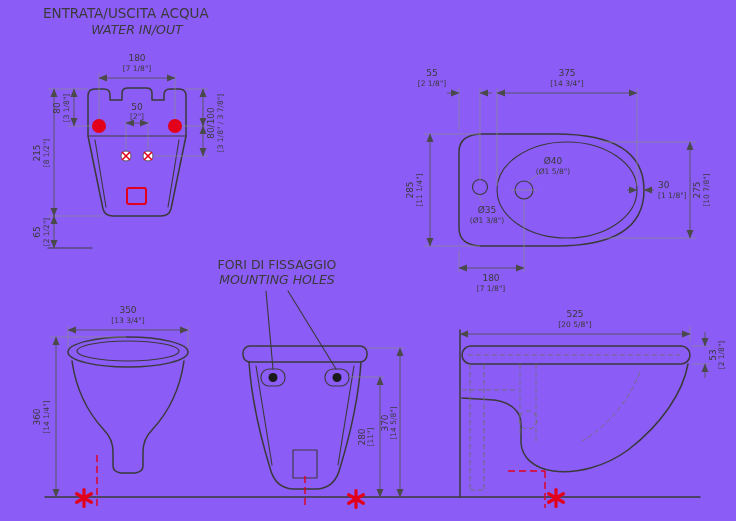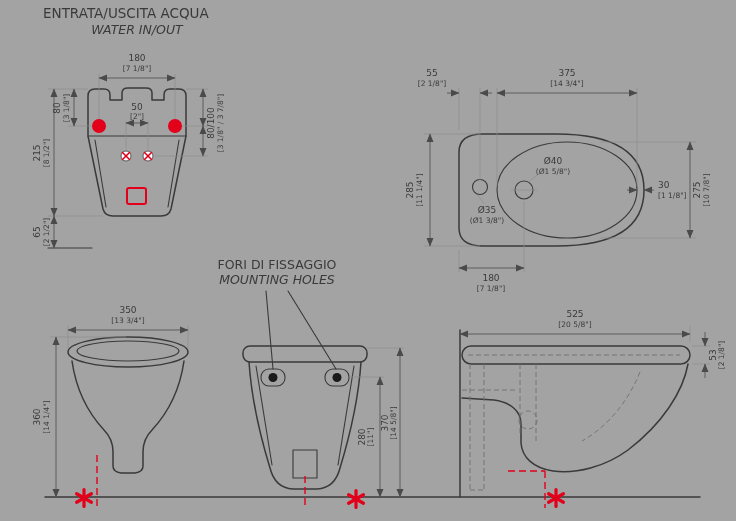--- a/index.html
+++ b/index.html
@@ -1,16 +1,16 @@
 <!DOCTYPE html>
 <html><head>
 <meta charset="utf-8">
 <style>
   html,body{margin:0;padding:0;background:#ffffff;}
-  .sheet{position:relative;width:736px;height:521px;background:#a3a3a3;overflow:hidden;}
+  .sheet{position:relative;width:736px;height:521px;background:#8b5cf6;overflow:hidden;}
   svg{display:block;}
   text{font-family:"DejaVu Sans", sans-serif;fill:#3a3a3a;}
   .mm{font-size:9px;text-anchor:middle;}
   .in{font-size:7.5px;text-anchor:middle;}
   .mms{font-size:9px;text-anchor:start;}
   .ins{font-size:7.5px;text-anchor:start;}
   .ttl{font-size:13.5px;text-anchor:start;}
   .sub{font-size:12.5px;font-style:italic;text-anchor:middle;}
   .lbl{font-size:12.5px;text-anchor:middle;}
   .ol{fill:none;stroke:#3a3a3a;stroke-width:1.5;stroke-linecap:round;stroke-linejoin:round;}

